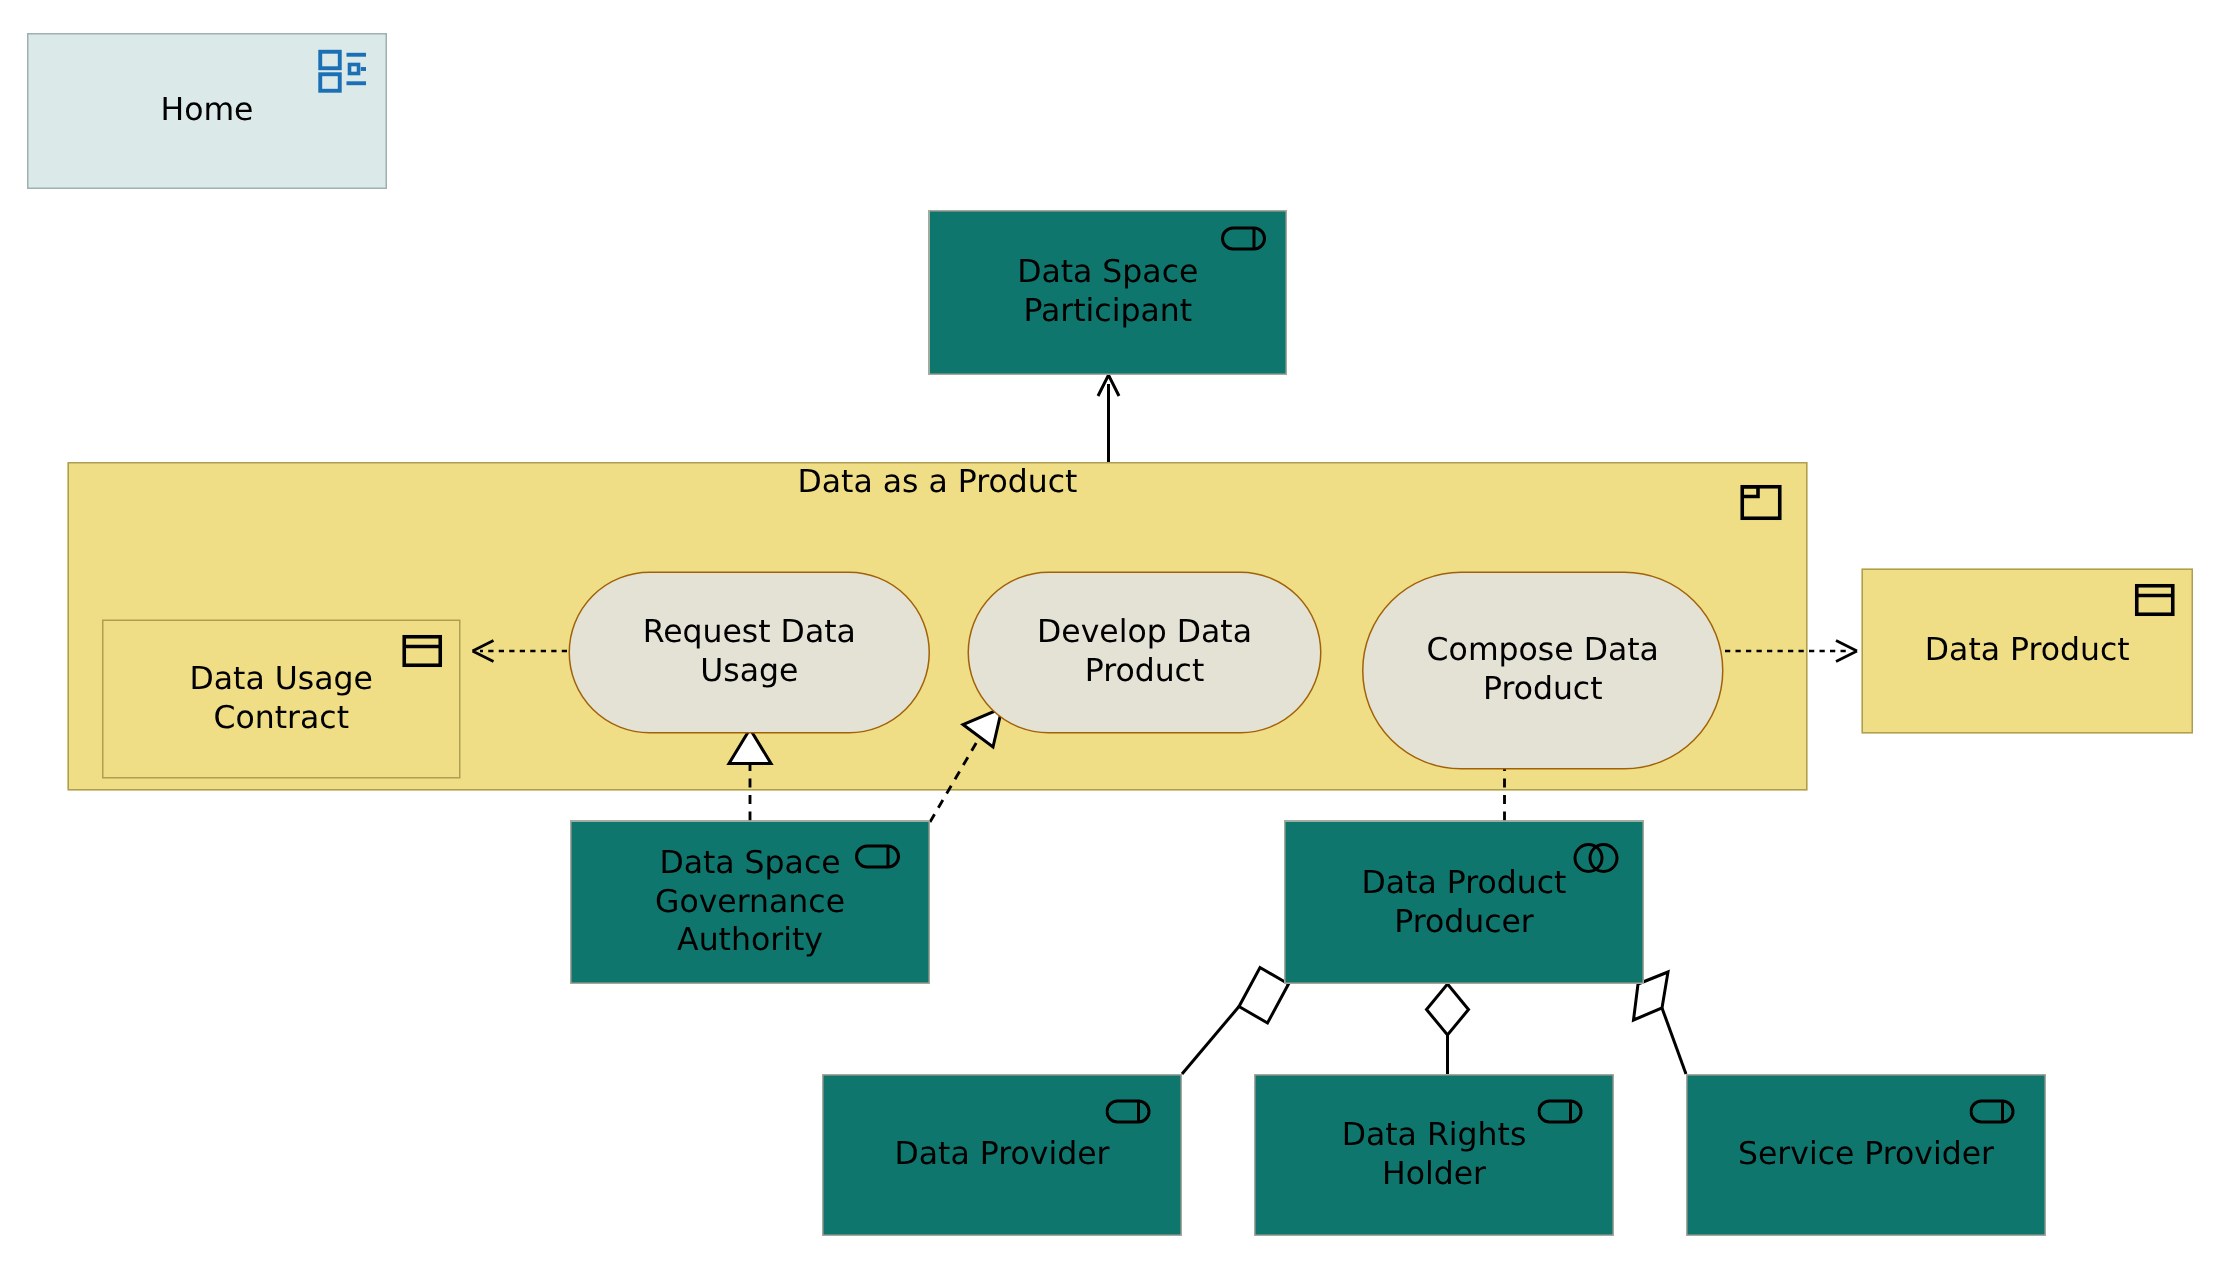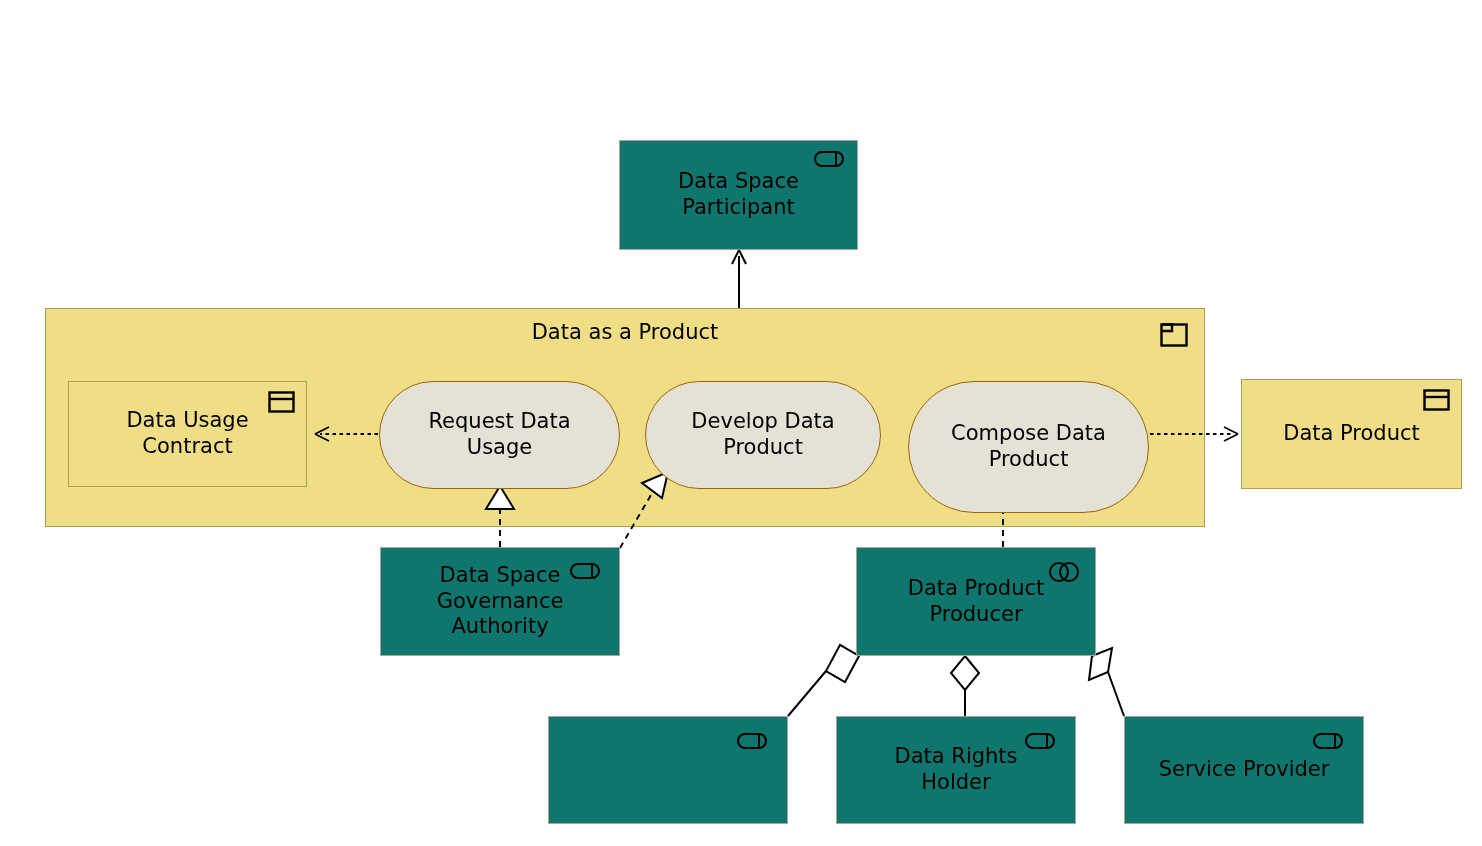--- a/index.html
+++ b/index.html
@@ -27,28 +27,28 @@
     background:#0f766e;border:1px solid #A9A799;
   }
   .biz-process{
     background:#E4E2D5;border:1px solid #a16207;
     border-radius:72px;
   }
   .biz-object{
     background:#F0DE86;border:1px solid #AD9E53;
   }
   .biz-object-plain{
-    background:transparent;border:1px solid #AD9E53;
+    background:transparent;border:1px solid #AD9E53;margin-top:32px;
   }
   .grouping{
     background:#F0DE86;border:1px solid #AD9E53;
     display:block;z-index:2;
   }
   .grouping > .lbl{
-    padding-top:11px;font-size:21px;display:block;text-align:center;
+    font-size:21px;display:block;text-align:center;
   }
 
   
   .icon{position:absolute;top:9px;right:11px;z-index:6;pointer-events:none;}
   .icon svg{display:block;}
 
   
   #wires{position:absolute;left:0;top:0;width:1482px;height:846px;z-index:4;
          pointer-events:none;}
 </style>
@@ -104,20 +104,33 @@
     <g>
       <line x1="965" y1="690" x2="965" y2="716" stroke="#000" stroke-width="2"></line>
       <path d="M965,656 L979,673 L965,690 L951,673 Z" fill="#FFFFFF" stroke="#000" stroke-width="2"></path>
     </g>
     <g>
       <line x1="1108" y1="672" x2="1124" y2="716" stroke="#000" stroke-width="2"></line>
       <path d="M1092,656 L1112,648 L1108,672 L1089,680 Z" fill="#FFFFFF" stroke="#000" stroke-width="2"></path>
     </g>
   </svg>
 
+  <div class="node view-ref" style="left:18px;top:22px;width:240px;height:104px;">
+    <span class="lbl">Home</span>
+    <span class="icon">
+      <svg width="34" height="30" viewBox="0 0 34 30">
+        <rect x="1.5" y="2.5" width="13" height="11" fill="none" stroke="#1A6FB5" stroke-width="2.6"></rect>
+        <rect x="1.5" y="17.5" width="13" height="11" fill="none" stroke="#1A6FB5" stroke-width="2.6"></rect>
+        <line x1="19" y1="4.5" x2="32" y2="4.5" stroke="#1A6FB5" stroke-width="2.6"></line>
+        <rect x="21" y="11" width="6" height="6" fill="none" stroke="#1A6FB5" stroke-width="2.4"></rect>
+        <line x1="28.5" y1="14" x2="32" y2="14" stroke="#1A6FB5" stroke-width="2.6"></line>
+        <line x1="19" y1="23.5" x2="32" y2="23.5" stroke="#1A6FB5" stroke-width="2.6"></line>
+      </svg>
+    </span>
+  </div>
 
   <div class="node biz-role" style="left:619px;top:140px;width:239px;height:110px;">
     <span class="lbl">Data Space
 Participant</span>
     <span class="icon">
       <svg width="32" height="18" viewBox="0 0 32 18">
         <path d="M8,2 H22 A7,7 0 0 1 22,16 H8 A7,7 0 0 1 8,2 Z" fill="none" stroke="#000" stroke-width="2"></path>
         <line x1="22" y1="2.3" x2="22" y2="15.7" stroke="#000" stroke-width="2"></line>
       </svg>
     </span>
@@ -186,20 +199,21 @@
 Producer</span>
     <span class="icon" style="top:13px;right:14px;">
       <svg width="34" height="22" viewBox="0 0 34 22">
         <circle cx="12" cy="11" r="9" fill="none" stroke="#000" stroke-width="2"></circle>
         <circle cx="22" cy="11" r="9" fill="none" stroke="#000" stroke-width="2"></circle>
       </svg>
     </span>
   </div>
 
   <div class="node biz-role" style="left:548px;top:716px;width:240px;height:108px;">
+    <span class="lbl">Data Provider</span>
     <span class="icon" style="top:15px;right:18px;">
       <svg width="32" height="18" viewBox="0 0 32 18">
         <path d="M8,2 H22 A7,7 0 0 1 22,16 H8 A7,7 0 0 1 8,2 Z" fill="none" stroke="#000" stroke-width="2"></path>
         <line x1="22" y1="2.3" x2="22" y2="15.7" stroke="#000" stroke-width="2"></line>
       </svg>
     </span>
   </div>
 
   <div class="node biz-role" style="left:836px;top:716px;width:240px;height:108px;">
     <span class="lbl">Data Rights Holder</span>

